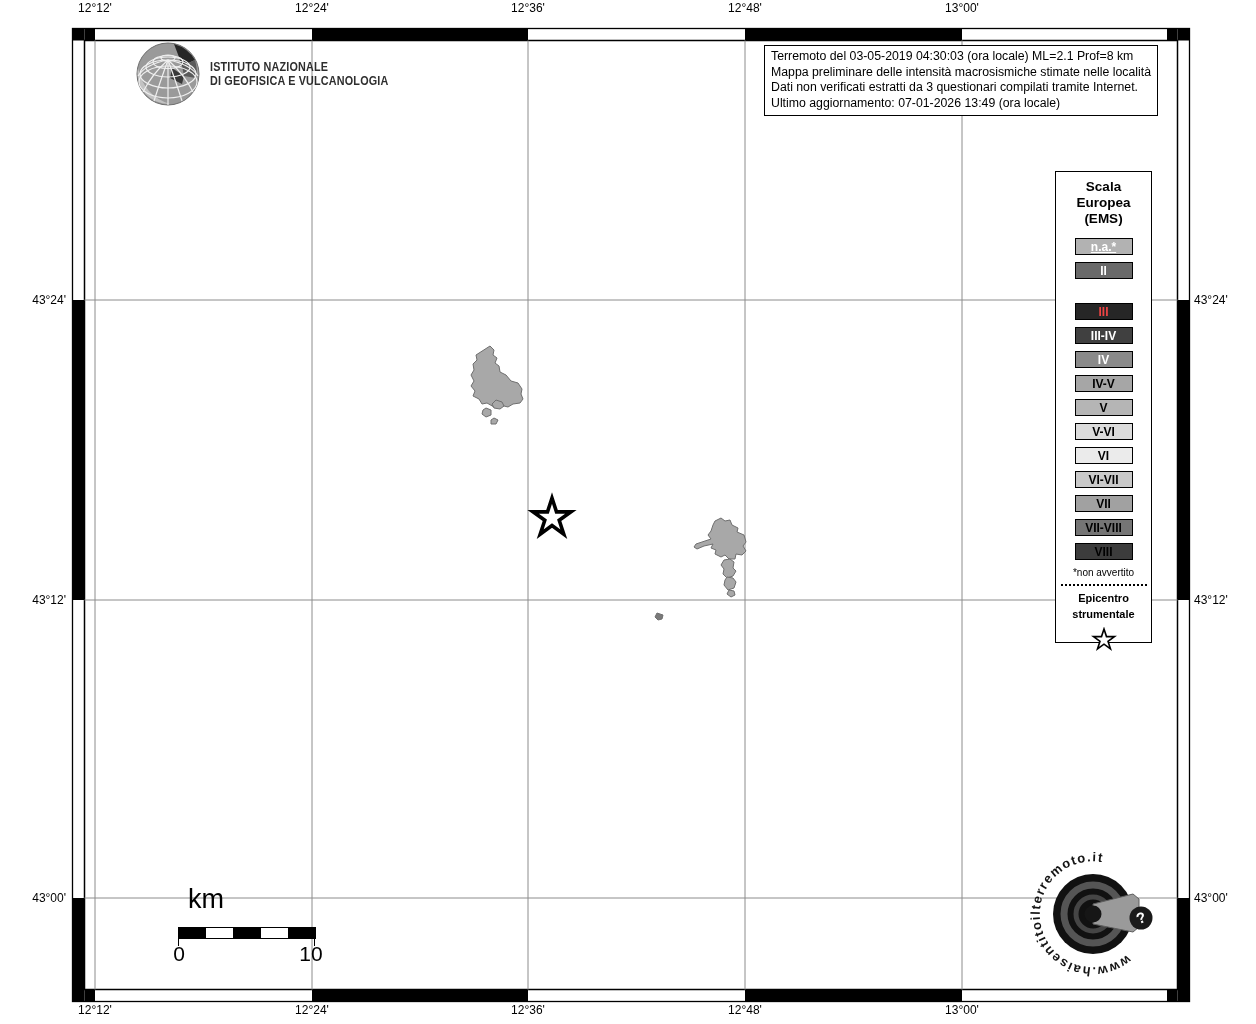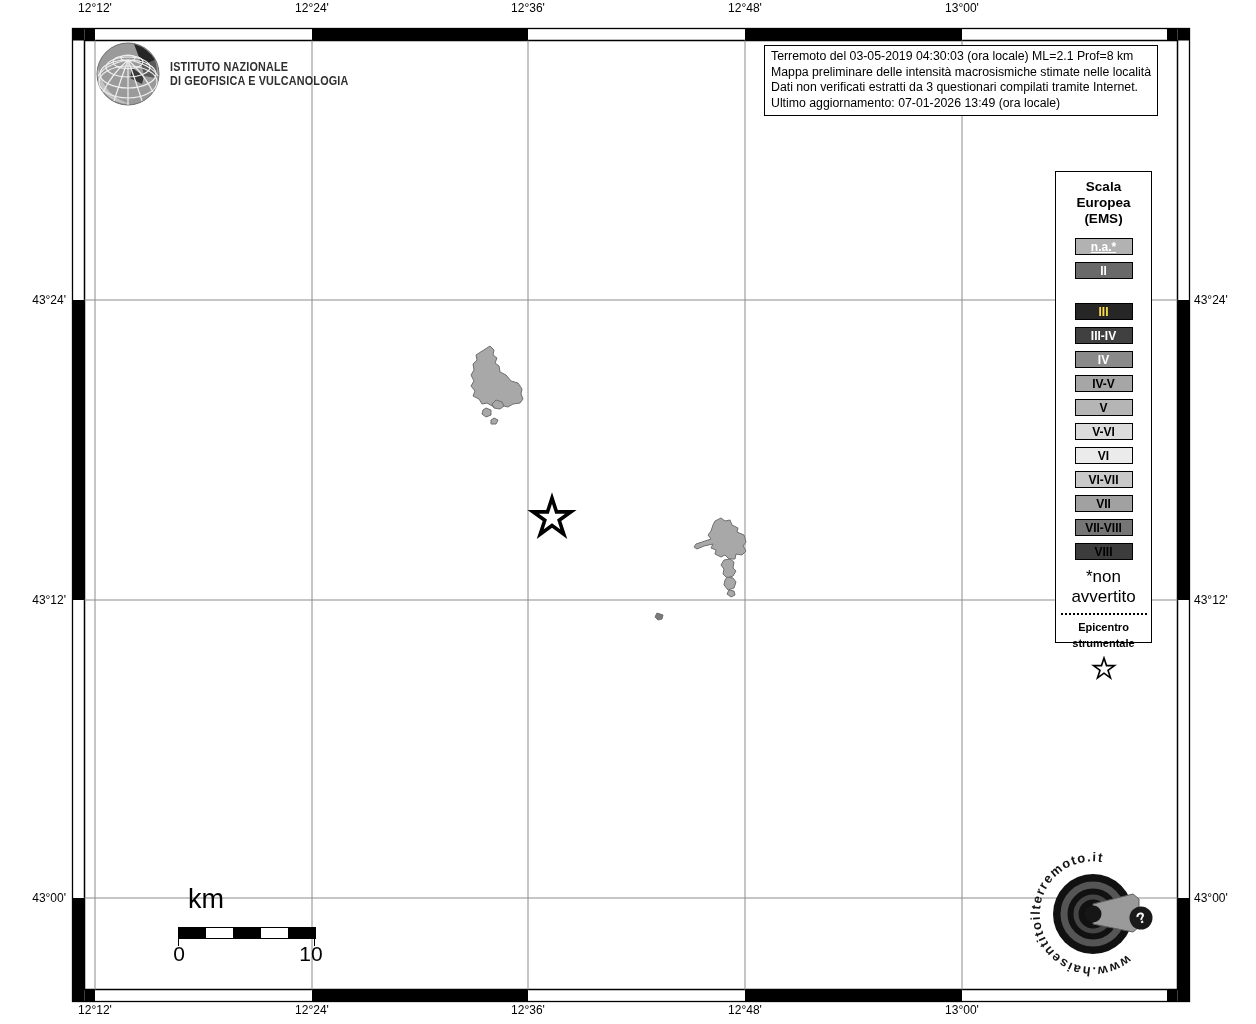--- a/index.html
+++ b/index.html
@@ -3,32 +3,32 @@
 <meta charset="utf-8">
 <style>
   html,body{margin:0;padding:0;background:#fff;}
   .canvas{position:relative;width:1256px;height:1024px;background:#fff;
           font-family:"Liberation Sans",sans-serif;overflow:hidden;color:#000;}
   .axis-label{position:absolute;font-size:12px;white-space:nowrap;}
   .axis-top,.axis-bottom{transform:translateX(-50%);}
   .axis-left{width:60px;text-align:right;transform:translateY(-50%);}
   .axis-right{transform:translateY(-50%);}
   .map-svg{position:absolute;left:0;top:0;}
-  .ingv{position:absolute;left:96px;top:42px;display:flex;align-items:center;}
+  .ingv{position:absolute;left:96px;top:42px;display:flex;align-items:center;padding-left:40px;}
   .ingv-text{margin-left:10px;font-weight:bold;font-size:12px;line-height:14px;
              letter-spacing:.2px;color:#2e2e2e;transform:scaleX(.9);transform-origin:left center;}
   .infobox{position:absolute;left:764px;top:45px;background:#fff;border:1.5px solid #000;
            padding:3px 6px 4px 6px;font-size:12.3px;line-height:15.6px;white-space:nowrap;}
   .legend{position:absolute;left:1055px;top:171px;width:97px;height:472px;background:#fff;
           border:1.5px solid #000;box-sizing:border-box;text-align:center;padding-top:7px;}
   .lg-title{font-weight:bold;font-size:13.5px;line-height:16px;}
   .lg-items{margin-top:11px;}
   .lg-item{width:58px;height:17px;line-height:16px;margin:0 auto 7px auto;border:1px solid #000;
            box-sizing:border-box;font-weight:bold;font-size:12px;}
-  .lg-note{font-size:17px;margin-top:5px;}
+  .lg-note{font-size:10px;margin-top:5px;}
   .lg-sep{width:86px;margin:6px auto 4px auto;border:0;border-top:2px dotted #000;}
   .lg-epi{font-weight:bold;font-size:11px;line-height:16px;}
   .scalebar-unit{position:absolute;left:188px;top:884px;width:84px;text-align:left;font-size:27px;}
   .scalebar{position:absolute;left:178px;top:927px;width:136px;height:10px;border:1px solid #000;
             display:flex;box-sizing:content-box;}
   .scalebar .seg{flex:1 1 0;border-right:1px solid #000;}
   .scalebar .seg:last-child{border-right:none;}
   .sb-tick{position:absolute;width:1px;height:8px;background:#000;top:938px;}
   .sb-num{position:absolute;top:942px;font-size:21px;transform:translateX(-50%);}
   .watermark{position:absolute;left:1023px;top:844px;}
@@ -149,21 +149,21 @@
 
   <div class="legend">
     <div class="lg-title">
       <div>Scala</div>
       <div>Europea</div>
       <div>(EMS)</div>
     </div>
     <div class="lg-items">
       <div class="lg-item" style="background-color: rgb(178, 178, 178); color: rgb(255, 255, 255); text-decoration: underline;">n.a.*</div>
       <div class="lg-item" style="background-color: rgb(105, 105, 105); color: rgb(255, 255, 255);">II</div>
-      <div class="lg-item" style="background-color: rgb(38, 38, 38); color: #fde047; margin-top: 24px;">III</div>
+      <div class="lg-item" style="background-color: rgb(38, 38, 38); color: #ef4444; margin-top: 24px;">III</div>
       <div class="lg-item" style="background-color: rgb(64, 64, 64); color: rgb(255, 255, 255);">III-IV</div>
       <div class="lg-item" style="background-color: rgb(138, 138, 138); color: rgb(255, 255, 255);">IV</div>
       <div class="lg-item" style="background-color: rgb(166, 166, 166); color: rgb(0, 0, 0);">IV-V</div>
       <div class="lg-item" style="background-color: rgb(181, 181, 181); color: rgb(0, 0, 0);">V</div>
       <div class="lg-item" style="background-color: rgb(220, 220, 220); color: rgb(0, 0, 0);">V-VI</div>
       <div class="lg-item" style="background-color: rgb(235, 235, 235); color: rgb(0, 0, 0);">VI</div>
       <div class="lg-item" style="background-color: rgb(201, 201, 201); color: rgb(0, 0, 0);">VI-VII</div>
       <div class="lg-item" style="background-color: rgb(161, 161, 161); color: rgb(0, 0, 0);">VII</div>
       <div class="lg-item" style="background-color: rgb(117, 117, 117); color: rgb(0, 0, 0);">VII-VIII</div>
       <div class="lg-item" style="background-color: rgb(60, 60, 60); color: rgb(0, 0, 0);">VIII</div>

